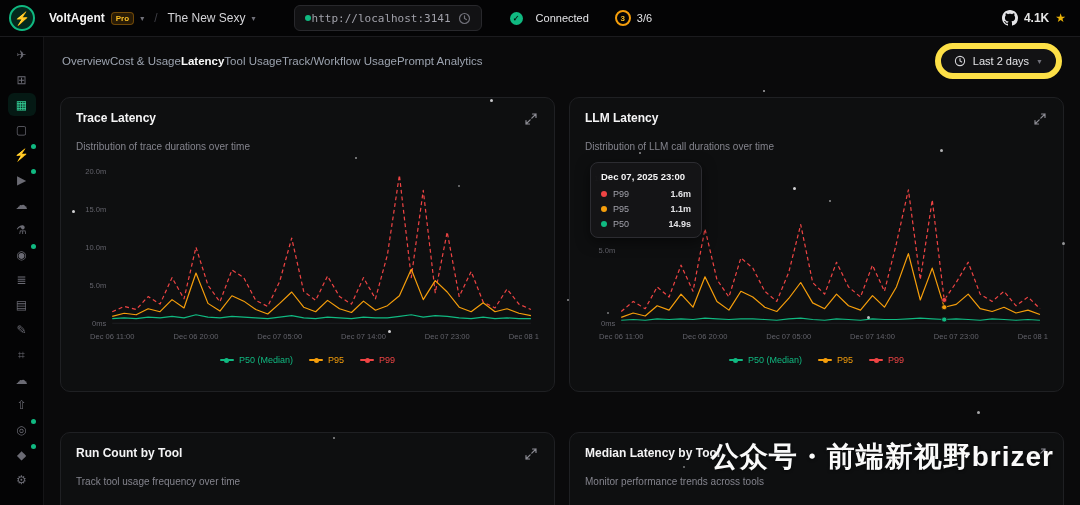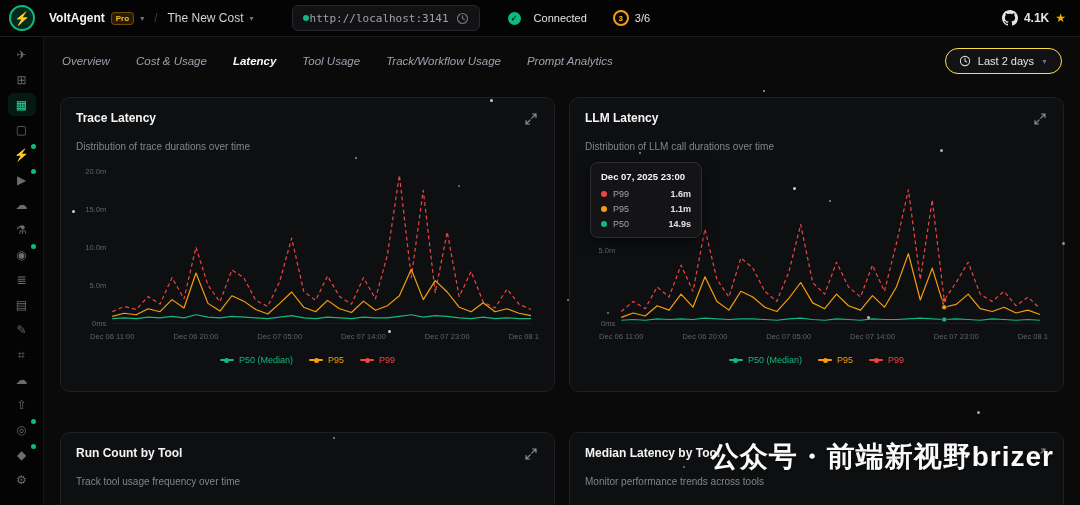--- a/index.html
+++ b/index.html
@@ -33,21 +33,21 @@
   .sidebar { position:absolute; top:37px; left:0; bottom:0; width:44px; background:#040405; border-right:1px solid #151517; display:flex; flex-direction:column; align-items:center; padding-top:6px; gap:2px; z-index:9; }
   .side-item { width:28px; height:23px; border-radius:6px; display:flex; align-items:center; justify-content:center; color:#6b6b74; font-size:12px; position:relative; cursor:pointer; }
   .side-item.active { color:#34d399; background:rgba(16,185,129,.12); }
   .side-item .nd { position:absolute; top:1px; right:0px; width:5px; height:5px; border-radius:50%; background:#10b981; }
 
   
   .main { position:absolute; left:44px; top:37px; right:0; bottom:0; background:#0a0a0b; overflow:hidden; }
   .tabs-row { height:48px; display:flex; align-items:center; padding:0 18px; gap:26px; }
   .tab { font-size:11.5px; color:#9ca3af; cursor:pointer; white-space:nowrap; }
   .tab.active { color:#fafafa; font-weight:700; }
-  .time-range { margin-left:auto; display:flex; align-items:center; gap:7px; border:1px solid #fde047; background:#121214; border-radius:999px; padding:6px 13px; font-size:11px; color:#e4e4e7; cursor:pointer; }
+  .time-range { margin-left:auto; display:flex; align-items:center; gap:7px; border:6px solid #fde047; background:#121214; border-radius:999px; padding:6px 13px; font-size:11px; color:#e4e4e7; cursor:pointer; }
   .time-range .chev { font-size:7px; }
 
   .grid { display:grid; grid-template-columns:1fr 1fr; column-gap:14px; row-gap:40px; padding:12px 16px 0 16px; }
   .card { background:#0e0f10; border:1px solid #1f2023; border-radius:10px; padding:13px 15px; position:relative; }
   .card.tall { height:295px; }
   .card.short { height:200px; }
   .card-head { display:flex; justify-content:space-between; align-items:flex-start; }
   .card-title { font-size:12px; font-weight:700; color:#f4f4f5; }
   .card-sub { font-size:10px; color:#84848d; margin-top:16px; }
   .expand-btn { background:none; border:none; cursor:pointer; padding:2px; }
@@ -79,21 +79,21 @@
 <body>
 
 <header class="topbar">
   <div class="logo">⚡</div>
 
   <div class="brand-group">
     <span class="brand">VoltAgent</span>
     <span class="pro-badge">Pro</span>
     <span class="chev">▾</span>
     <span class="slash">/</span>
-    <span class="project">The New Cost</span>
+    <span class="project">The New Sexy</span>
     <span class="chev">▾</span>
   </div>
 
   <div class="url-pill">
     <span class="green-dot"></span>
     <span class="url-text">http://localhost:3141</span>
     <span class="pill-clock">
       <svg class="icon-svg" width="13" height="13" viewBox="0 0 12 12">
           <circle cx="6" cy="6" r="4.6" fill="none" stroke="#71717a" stroke-width="1.1"></circle>
           <path d="M6 3.6V6l1.7 1" fill="none" stroke="#71717a" stroke-width="1.1" stroke-linecap="round"></path>
@@ -180,21 +180,21 @@
       <span class="nd"></span>
     </div>
     <div class="side-item">
       <span>⚙</span>
     </div>
   </nav>
 
 <main class="main">
 
   <div class="tabs-row">
-    <div id="tabs-host" style="display:flex;gap:26px;align-items:center;font-style:italic;">
+    <div id="tabs-host" style="display:flex;align-items:center;">
         <div class="tab">Overview</div>
         <div class="tab">Cost &amp; Usage</div>
         <div class="tab active">Latency</div>
         <div class="tab">Tool Usage</div>
         <div class="tab">Track/Workflow Usage</div>
         <div class="tab">Prompt Analytics</div>
       </div>
     <button class="time-range">
       <svg class="icon-svg" width="12" height="12" viewBox="0 0 12 12">
           <circle cx="6" cy="6" r="4.6" fill="none" stroke="#d4d4d8" stroke-width="1.1"></circle>

